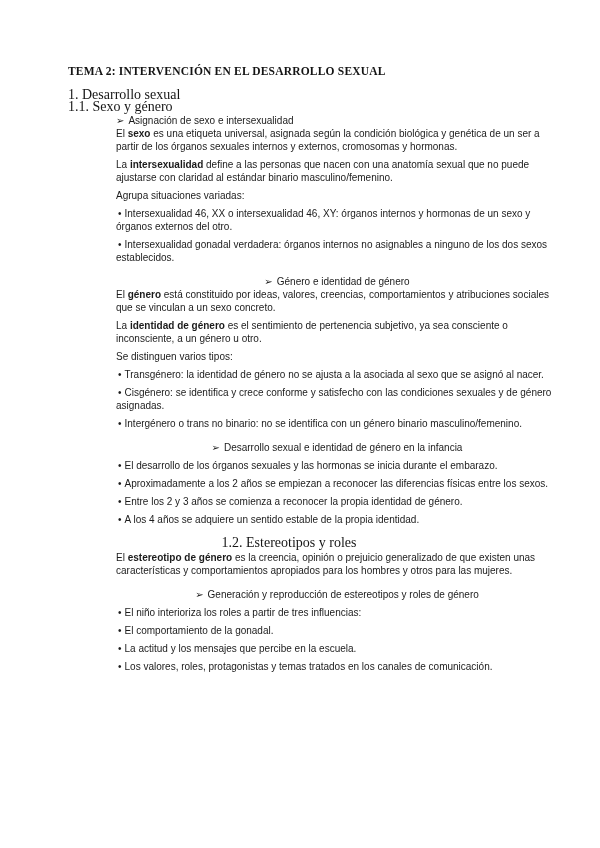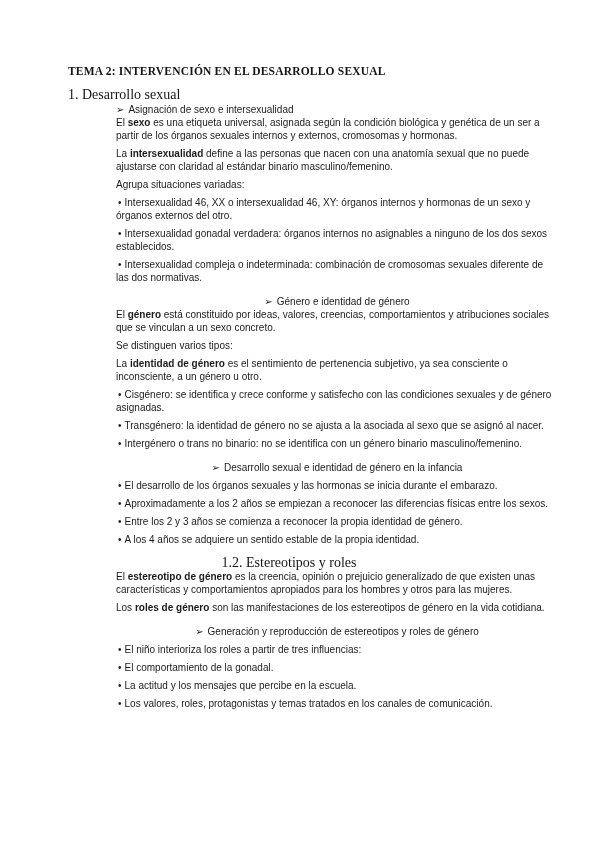--- a/index.html
+++ b/index.html
@@ -53,41 +53,40 @@
   .bullet .glyph { margin-right: 3px; margin-left: 2px; }
   .seg.bold { font-weight: bold; }
 </style>
 </head>
 <body>
 
 <div class="page">
   <h1 class="doc-title">TEMA 2: INTERVENCIÓN EN EL DESARROLLO SEXUAL</h1>
   <div id="doc-body">
       <div class="block serif_heading gap-none"><span class="seg">1. Desarrollo sexual</span></div>
+      <div class="block serif_heading gap-none"><span class="seg">1.1. Sexo y género</span></div>
       <div class="block arrow_heading gap-tight"><span class="glyph">➢</span><span class="seg">Asignación de sexo e intersexualidad</span></div>
       <div class="block paragraph gap-none"><span class="seg">El </span><span class="seg bold">sexo</span><span class="seg"> es una etiqueta universal, asignada según la condición biológica y genética de un ser a partir de los órganos sexuales internos y externos, cromosomas y hormonas.</span></div>
       <div class="block paragraph gap-normal"><span class="seg">La </span><span class="seg bold">intersexualidad</span><span class="seg"> define a las personas que nacen con una anatomía sexual que no puede ajustarse con claridad al estándar binario masculino/femenino.</span></div>
       <div class="block paragraph gap-normal"><span class="seg">Agrupa situaciones variadas:</span></div>
       <div class="block bullet gap-normal"><span class="glyph">•</span><span class="seg">Intersexualidad 46, XX o intersexualidad 46, XY: órganos internos y hormonas de un sexo y órganos externos del otro.</span></div>
       <div class="block bullet gap-normal"><span class="glyph">•</span><span class="seg">Intersexualidad gonadal verdadera: órganos internos no asignables a ninguno de los dos sexos establecidos.</span></div>
-      <div class="block bullet gap-normal"><span class="glyph">•</span><span class="seg">Intersexualidad compleja o indeterminada: combinación de cromosomas sexuales diferente de las dos normativas.</span></div>
       <div class="block arrow_heading gap-large"><span class="glyph">➢</span><span class="seg">Género e identidad de género</span></div>
       <div class="block paragraph gap-none"><span class="seg">El </span><span class="seg bold">género</span><span class="seg"> está constituido por ideas, valores, creencias, comportamientos y atribuciones sociales que se vinculan a un sexo concreto.</span></div>
+      <div class="block paragraph gap-normal"><span class="seg">La </span><span class="seg bold">identidad de género</span><span class="seg"> es el sentimiento de pertenencia subjetivo, ya sea consciente o inconsciente, a un género u otro.</span></div>
       <div class="block paragraph gap-normal"><span class="seg">Se distinguen varios tipos:</span></div>
-      <div class="block paragraph gap-normal"><span class="seg">La </span><span class="seg bold">identidad de género</span><span class="seg"> es el sentimiento de pertenencia subjetivo, ya sea consciente o inconsciente, a un género u otro.</span></div>
+      <div class="block bullet gap-normal"><span class="glyph">•</span><span class="seg">Transgénero: la identidad de género no se ajusta a la asociada al sexo que se asignó al nacer.</span></div>
       <div class="block bullet gap-normal"><span class="glyph">•</span><span class="seg">Cisgénero: se identifica y crece conforme y satisfecho con las condiciones sexuales y de género asignadas.</span></div>
-      <div class="block bullet gap-normal"><span class="glyph">•</span><span class="seg">Transgénero: la identidad de género no se ajusta a la asociada al sexo que se asignó al nacer.</span></div>
       <div class="block bullet gap-normal"><span class="glyph">•</span><span class="seg">Intergénero o trans no binario: no se identifica con un género binario masculino/femenino.</span></div>
       <div class="block arrow_heading gap-large"><span class="glyph">➢</span><span class="seg">Desarrollo sexual e identidad de género en la infancia</span></div>
       <div class="block bullet gap-normal"><span class="glyph">•</span><span class="seg">El desarrollo de los órganos sexuales y las hormonas se inicia durante el embarazo.</span></div>
       <div class="block bullet gap-normal"><span class="glyph">•</span><span class="seg">Aproximadamente a los 2 años se empiezan a reconocer las diferencias físicas entre los sexos.</span></div>
       <div class="block bullet gap-normal"><span class="glyph">•</span><span class="seg">Entre los 2 y 3 años se comienza a reconocer la propia identidad de género.</span></div>
       <div class="block bullet gap-normal"><span class="glyph">•</span><span class="seg">A los 4 años se adquiere un sentido estable de la propia identidad.</span></div>
       <div class="block serif_heading gap-large"><span class="seg">1.2. Estereotipos y roles</span></div>
       <div class="block paragraph gap-tight"><span class="seg">El </span><span class="seg bold">estereotipo de género</span><span class="seg"> es la creencia, opinión o prejuicio generalizado de que existen unas características y comportamientos apropiados para los hombres y otros para las mujeres.</span></div>
-      <div class="block paragraph gap-normal"><span class="seg">Los </span><span class="seg bold">roles de género</span><span class="seg"> son las manifestaciones de los estereotipos de género en la vida cotidiana.</span></div>
       <div class="block arrow_heading gap-large"><span class="glyph">➢</span><span class="seg">Generación y reproducción de estereotipos y roles de género</span></div>
       <div class="block bullet gap-normal"><span class="glyph">•</span><span class="seg">El niño interioriza los roles a partir de tres influencias:</span></div>
       <div class="block bullet gap-normal"><span class="glyph">•</span><span class="seg">El comportamiento de la gonadal.</span></div>
       <div class="block bullet gap-normal"><span class="glyph">•</span><span class="seg">La actitud y los mensajes que percibe en la escuela.</span></div>
       <div class="block bullet gap-normal"><span class="glyph">•</span><span class="seg">Los valores, roles, protagonistas y temas tratados en los canales de comunicación.</span></div>
     </div>
 </div>
 
 </body></html>

